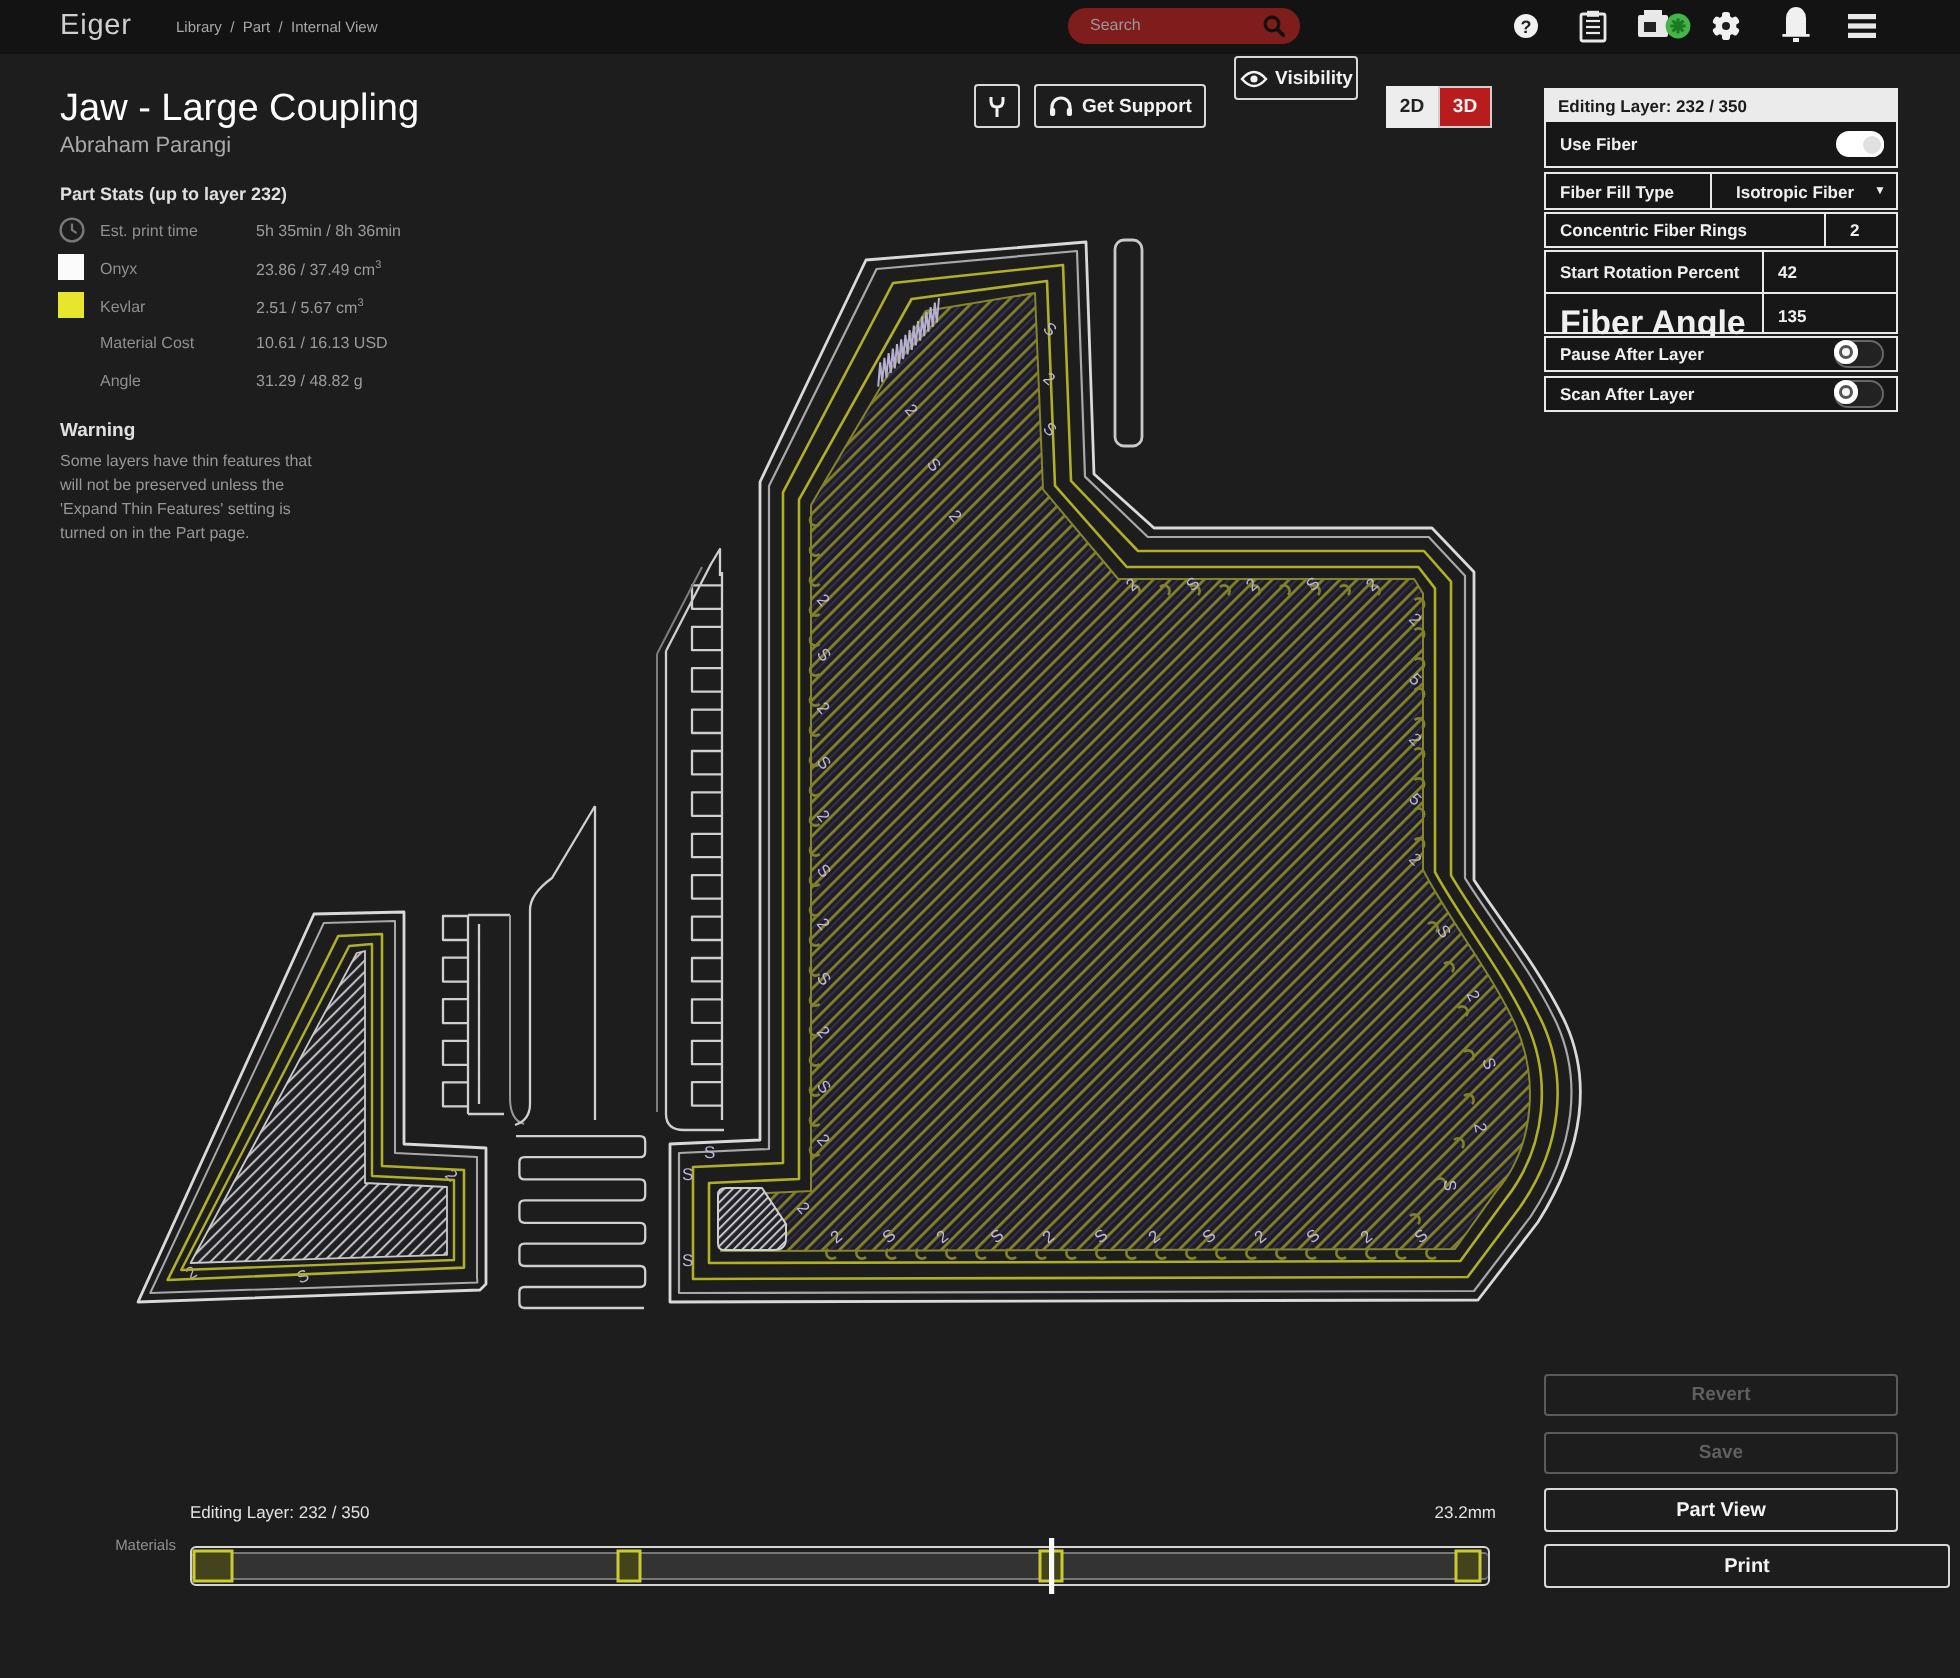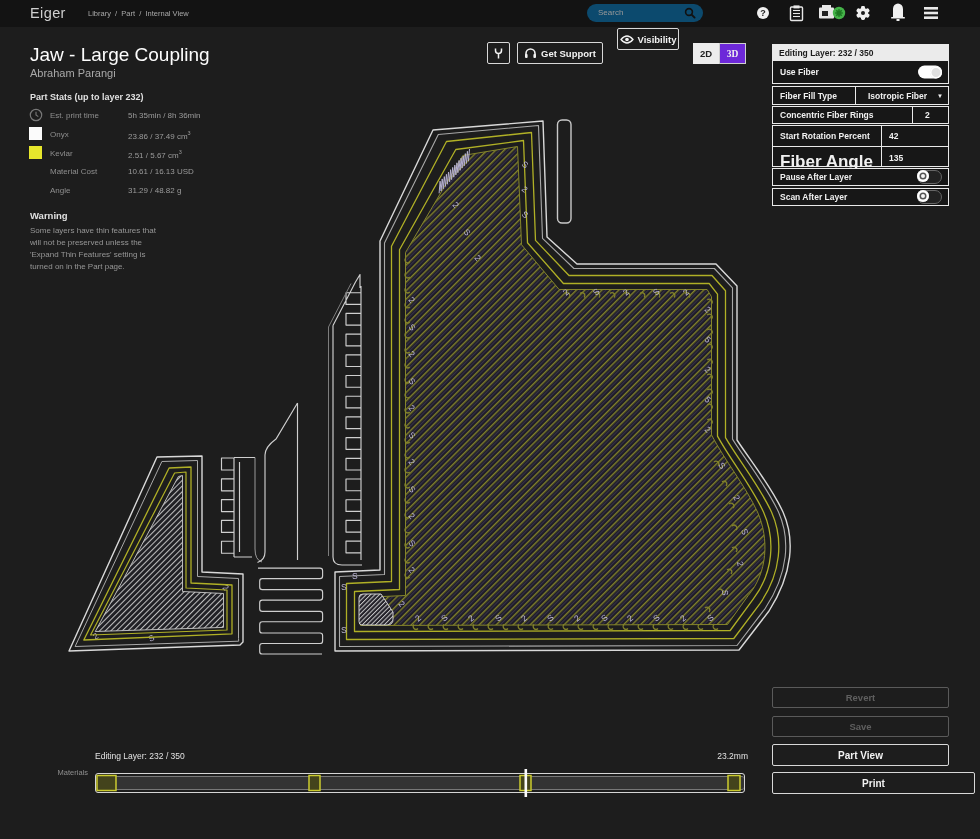--- a/index.html
+++ b/index.html
@@ -14,21 +14,21 @@
 .gbtn{position:absolute;box-sizing:border-box;border:1px solid #5a5a5a;border-radius:2px;color:#5f5f5f;font-weight:bold;font-size:9.5px;display:flex;align-items:center;justify-content:center;}
 .statlab{position:absolute;font-size:8px;color:#8f8f8f;}
 .statval{position:absolute;font-size:8px;color:#9b9b9b;}
 </style>
 </head>
 <body>
 <div id="page">
   <div id="topbar">
     <div class="abs" style="left:30px;top:5px;font-size:14.5px;color:#cfcfcf;letter-spacing:0.4px;">Eiger</div>
     <div class="abs" style="left:88px;top:8.5px;font-size:7.5px;color:#a8a8a8;">Library&nbsp;&nbsp;/&nbsp;&nbsp;Part&nbsp;&nbsp;/&nbsp;&nbsp;Internal View</div>
-    <div class="abs" style="left:587px;top:4px;width:116px;height:18px;background:#0c4a6e;border-radius:9px;">
+    <div class="abs" style="left:534px;top:4px;width:116px;height:18px;background:#7f1d1d;border-radius:9px;">
       <span style="position:absolute;left:11px;top:4px;font-size:8px;color:#999;">Search</span>
       <svg style="position:absolute;right:7px;top:3px;" width="12" height="12" viewBox="0 0 12 12">
           <circle cx="5" cy="5" r="3.4" fill="none" stroke="#111" stroke-width="1.6"></circle>
           <line x1="7.6" y1="7.6" x2="10.6" y2="10.6" stroke="#111" stroke-width="1.9" stroke-linecap="round"></line>
         </svg>
     </div>
     <svg class="abs" style="left:752px;top:2px;" width="200" height="23" viewBox="0 0 200 23">
 
       <circle cx="11" cy="11" r="6" fill="#f0f0f0"></circle>
       <text x="11" y="14.4" font-size="9" font-weight="bold" fill="#222" text-anchor="middle" font-family="Liberation Sans">?</text>
@@ -86,21 +86,21 @@
   </div>
   <div class="btn" style="left:617px;top:28px;width:62px;height:22px;">
     <svg width="14" height="11" viewBox="0 0 14 11" style="margin-right:4px;">
         <path d="M1,5.5 Q7,-1.5 13,5.5 Q7,12.5 1,5.5 Z" fill="none" stroke="#f2f2f2" stroke-width="1.3"></path>
         <circle cx="7" cy="5.5" r="1.8" fill="#f2f2f2"></circle>
       </svg>
     Visibility
   </div>
   <div class="abs" style="left:693px;top:43px;width:53px;height:21px;">
     <div style="position:absolute;left:0;top:0;width:26px;height:21px;background:#ededed;color:#222;font-weight:bold;font-size:9.5px;display:flex;align-items:center;justify-content:center;">2D</div>
-    <div style="position:absolute;left:26px;top:0;width:27px;height:21px;box-sizing:border-box;border:1.5px solid #cfcfcf;background:#6d28d9;color:#f0f0f0;font-weight:bold;font-size:9.5px;display:flex;align-items:center;justify-content:center;font-family:Liberation Serif, serif;">3D</div>
+    <div style="position:absolute;left:26px;top:0;width:27px;height:21px;box-sizing:border-box;border:1.5px solid #cfcfcf;background:#b91c1c;color:#f0f0f0;font-weight:bold;font-size:9.5px;display:flex;align-items:center;justify-content:center;">3D</div>
   </div>
 
   <div class="abs" style="left:30px;top:92px;font-size:9px;font-weight:bold;color:#e0e0e0;">Part Stats (up to layer 232)</div>
   <svg class="abs" style="left:29px;top:108px;" width="14" height="14" viewBox="0 0 14 14">
       <circle cx="7" cy="7" r="5.7" fill="none" stroke="#787878" stroke-width="1.2"></circle>
       <path d="M7,3.8 V7 l2.3,1.6" fill="none" stroke="#787878" stroke-width="1.1"></path>
     </svg>
   <div class="abs" style="left:29px;top:127px;width:13px;height:13px;background:#fbfbfb;"></div>
   <div class="abs" style="left:29px;top:146px;width:13px;height:13px;background:#e6e62c;"></div>
   <div class="statlab" style="left:50px;top:111px;">Est. print time</div>

